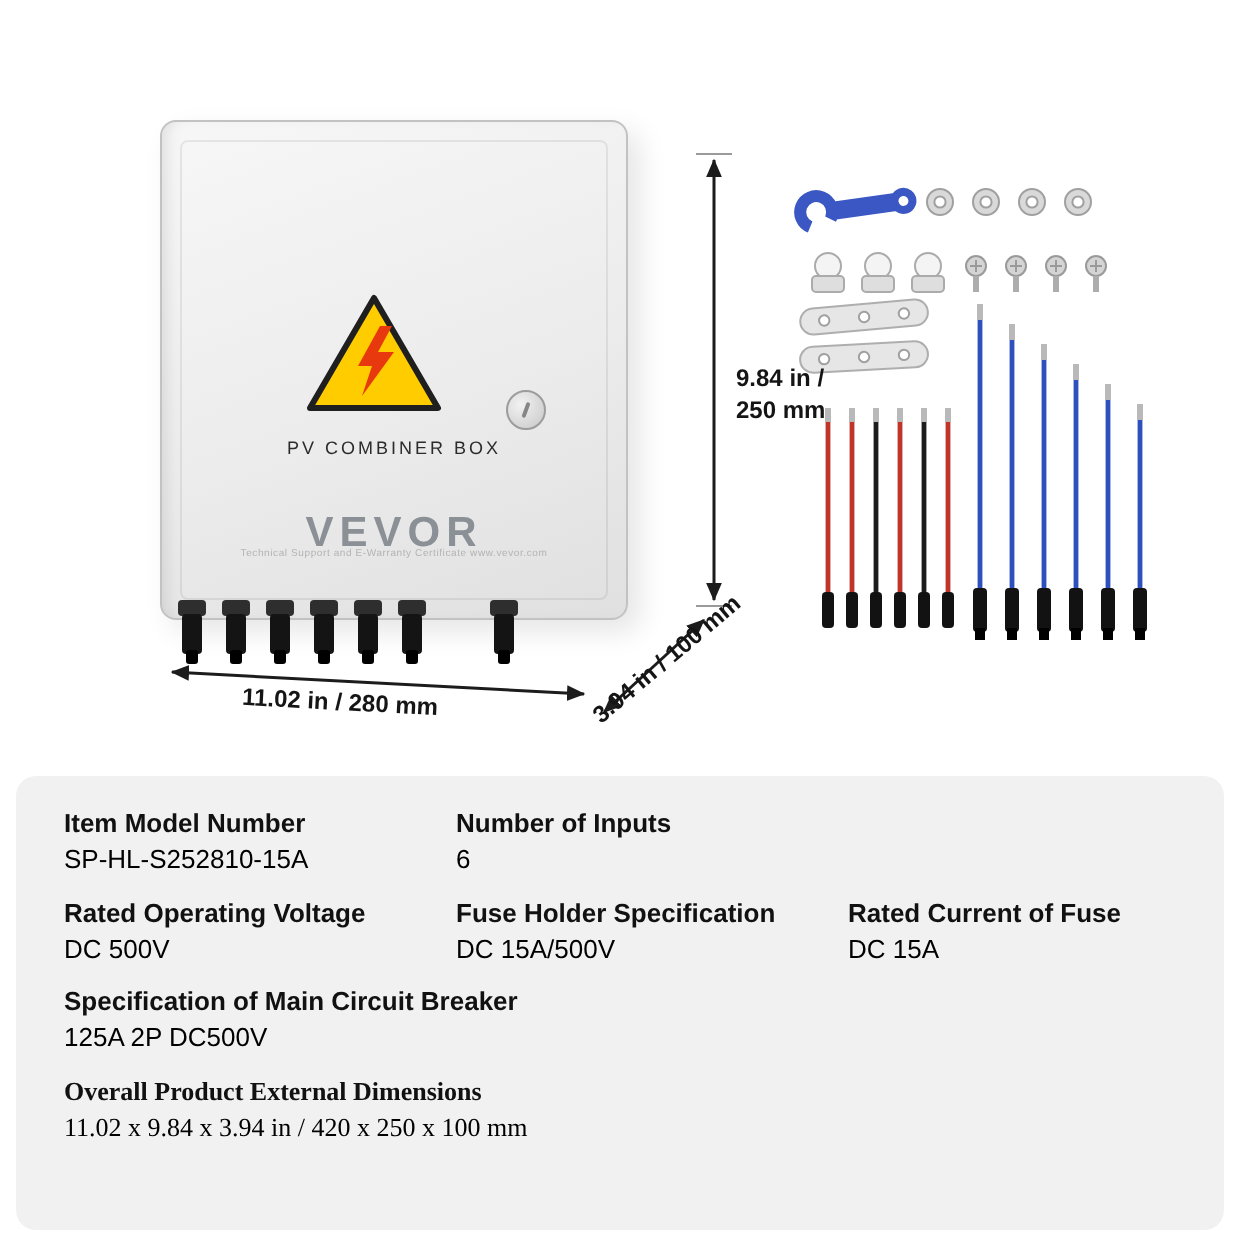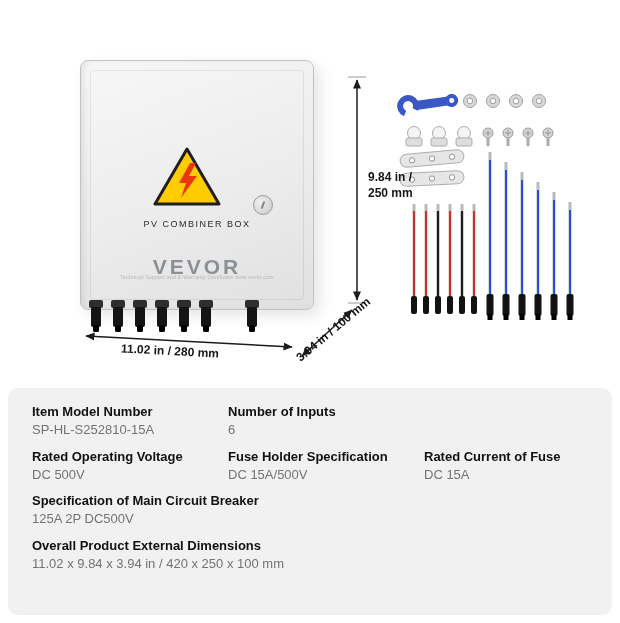--- a/index.html
+++ b/index.html
@@ -36,30 +36,30 @@
     font-size:21px;font-weight:700;letter-spacing:3px;color:#8b9096;
   }
   .brand-tagline{
     position:absolute;left:0;top:213px;width:100%;text-align:center;
     font-size:5px;color:#b3b3b3;letter-spacing:0.3px;
   }
   .gfx{position:absolute;left:0;top:0;width:620px;height:388px;z-index:2;pointer-events:none;}
   .dim-label{position:absolute;z-index:3;font-size:12px;font-weight:700;color:#151515;}
   .dim-width{left:70px;top:344px;width:200px;text-align:center;transform:rotate(3deg);}
   .dim-depth{left:298px;top:352px;white-space:nowrap;transform:rotate(-40deg);transform-origin:left center;}
-  .dim-height{left:368px;top:170px;width:62px;line-height:1.3;}
+  .dim-height{left:368px;top:182px;width:62px;line-height:1.3;}
   
   .spec-panel{
     position:absolute;left:8px;top:388px;width:604px;height:227px;box-sizing:border-box;
     background:#F1F1F2;border-radius:10px;padding:16px 12px 0 24px;
   }
   .spec-row{display:grid;grid-template-columns:196px 196px 1fr;margin-bottom:11px;}
   .span2{grid-column:2 / 4;}
   .spec-label{font-weight:700;font-size:13px;color:#111;line-height:1.22;}
-  .spec-value{font-size:13px;color:#737373;line-height:1.22;margin-top:2px;}
+  .spec-value{font-size:13px;color:#000000;line-height:1.22;margin-top:2px;}
 </style>
 </head>
 <body>
 
 <div class="canvas">
 
   <div class="illustration">
 
     <div class="combiner-box">
       <div class="door-frame"></div>
@@ -304,20 +304,20 @@
         <div class="spec-value">DC 15A</div>
       </div>
     </div>
     <div class="spec-row">
       <div class="spec-cell" style="grid-column:1 / 4;">
         <div class="spec-label">Specification of Main Circuit Breaker</div>
         <div class="spec-value">125A 2P DC500V</div>
       </div>
     </div>
     <div class="spec-row">
-      <div class="spec-cell" style="grid-column:1 / 4;">
+      <div class="spec-cell" style="grid-column:1 / 4;font-family:Liberation Serif, serif;">
         <div class="spec-label">Overall Product External Dimensions</div>
         <div class="spec-value">11.02 x 9.84 x 3.94 in / 420 x 250 x 100 mm</div>
       </div>
     </div>
   </div>
 
 </div>
 
 </body></html>

